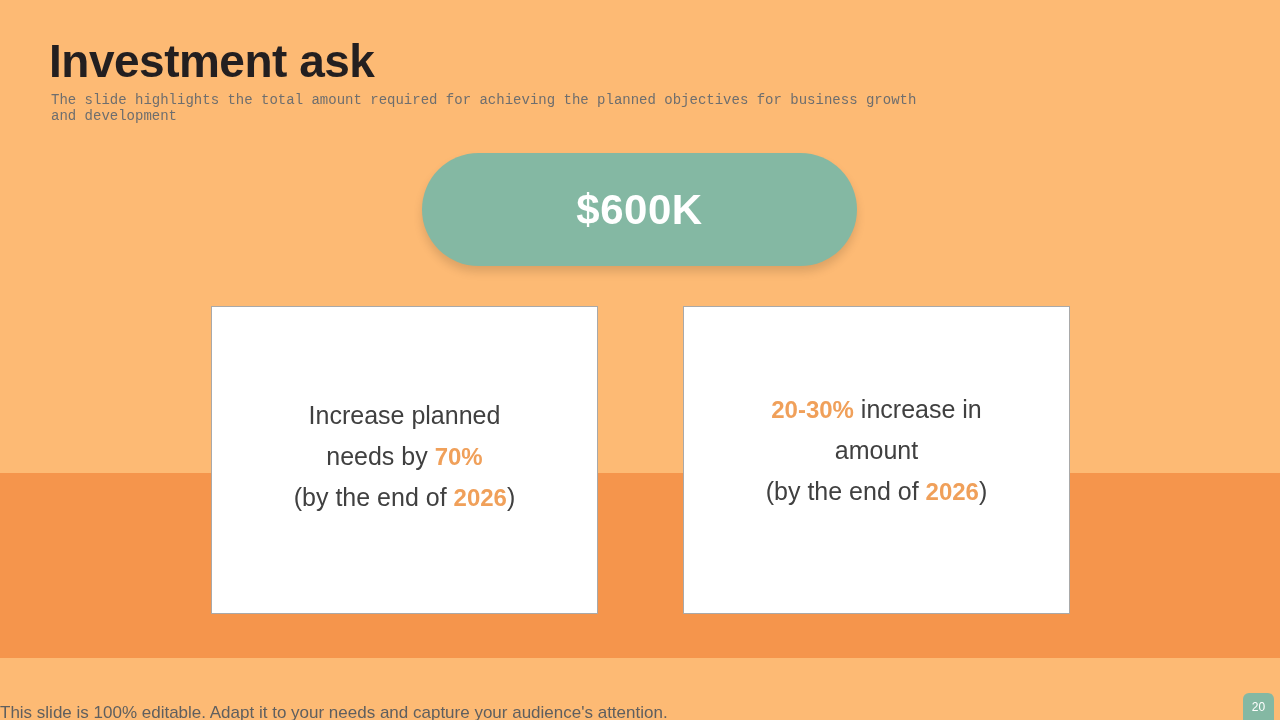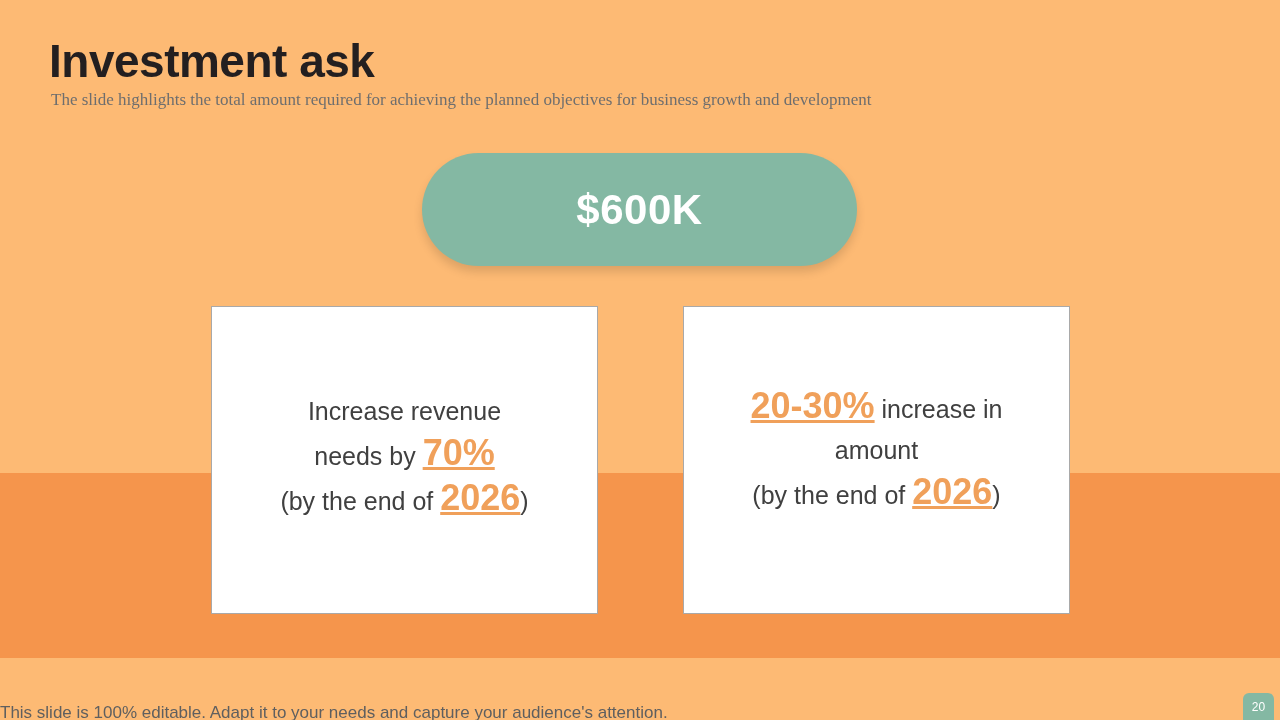--- a/index.html
+++ b/index.html
@@ -31,25 +31,25 @@
   .title {
     font-size: 46px;
     font-weight: bold;
     line-height: 54px;
     color: #231f20;
     letter-spacing: -0.5px;
     margin: 0;
     font-family: "Liberation Sans", sans-serif;
   }
   .subtitle {
-    font-size: 17px;
+    font-size: 14px;
     line-height: 16px;
     color: #6e6e6e;
     margin: 4px 0 0 2px;
-    font-family: Liberation Serif, serif;
+    font-family: Liberation Mono, monospace;
   }
 
   
   .orange-band {
     position: absolute;
     left: 0;
     top: 473px;
     width: 1280px;
     height: 185px;
     background: #f5954c;
@@ -100,22 +100,21 @@
     padding: 0 18px;
     font-family: "Liberation Sans", sans-serif;
     margin-top: -12px;
   }
   .card-left .card-text  { margin-top: -8px; }
   .card-right .card-text { margin-top: -20px; }
 
   .accent {
     color: #f0a05a;
     font-weight: bold;
-    font-size: 36px;
-    text-decoration: underline;
+    font-size: 24px;
   }
 
   
   .footer-note {
     position: absolute;
     left: 0;
     top: 703px;
     width: 1280px;
     text-align: left;
     font-size: 17px;
@@ -150,21 +149,21 @@
     <h1 class="title">Investment ask</h1>
     <p class="subtitle">The slide highlights the total amount required for achieving the planned objectives for business growth and development</p>
   </div>
 
   <div class="amount-pill">
     <span class="amount-pill-label">$600K</span>
   </div>
 
   <div class="card card-left">
     <div class="card-text">
-      <span>Increase revenue</span><br>
+      <span>Increase planned</span><br>
       <span>needs by </span><span class="accent">70%</span><br>
       <span>(by the end of </span><span class="accent">2026</span><span>)</span>
     </div>
   </div>
 
   <div class="card card-right">
     <div class="card-text">
       <span class="accent">20-30%</span><span> increase in</span><br>
       <span>amount</span><br>
       <span>(by the end of </span><span class="accent">2026</span><span>)</span>

